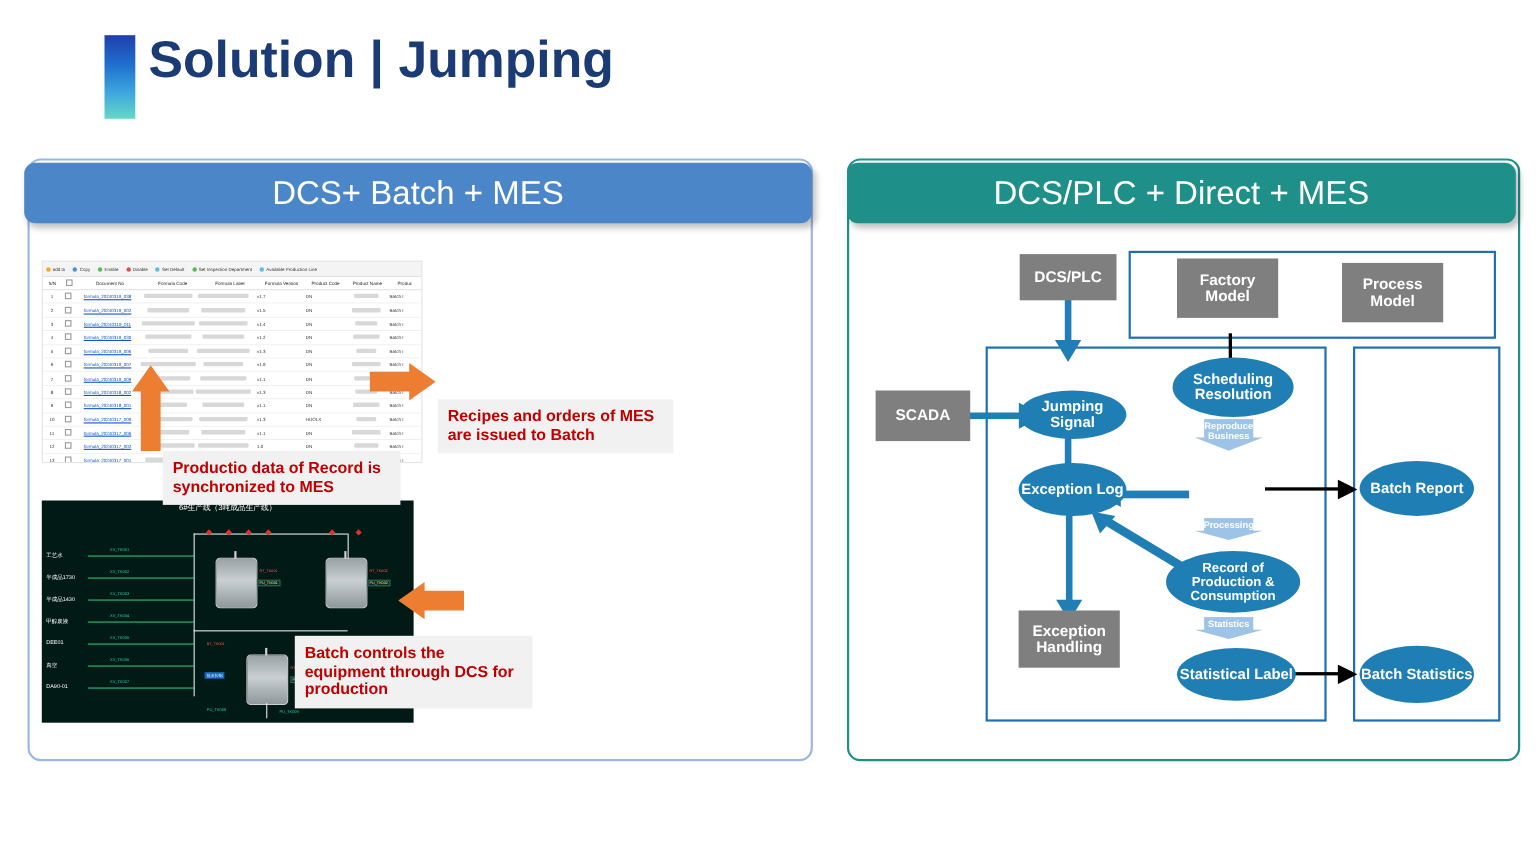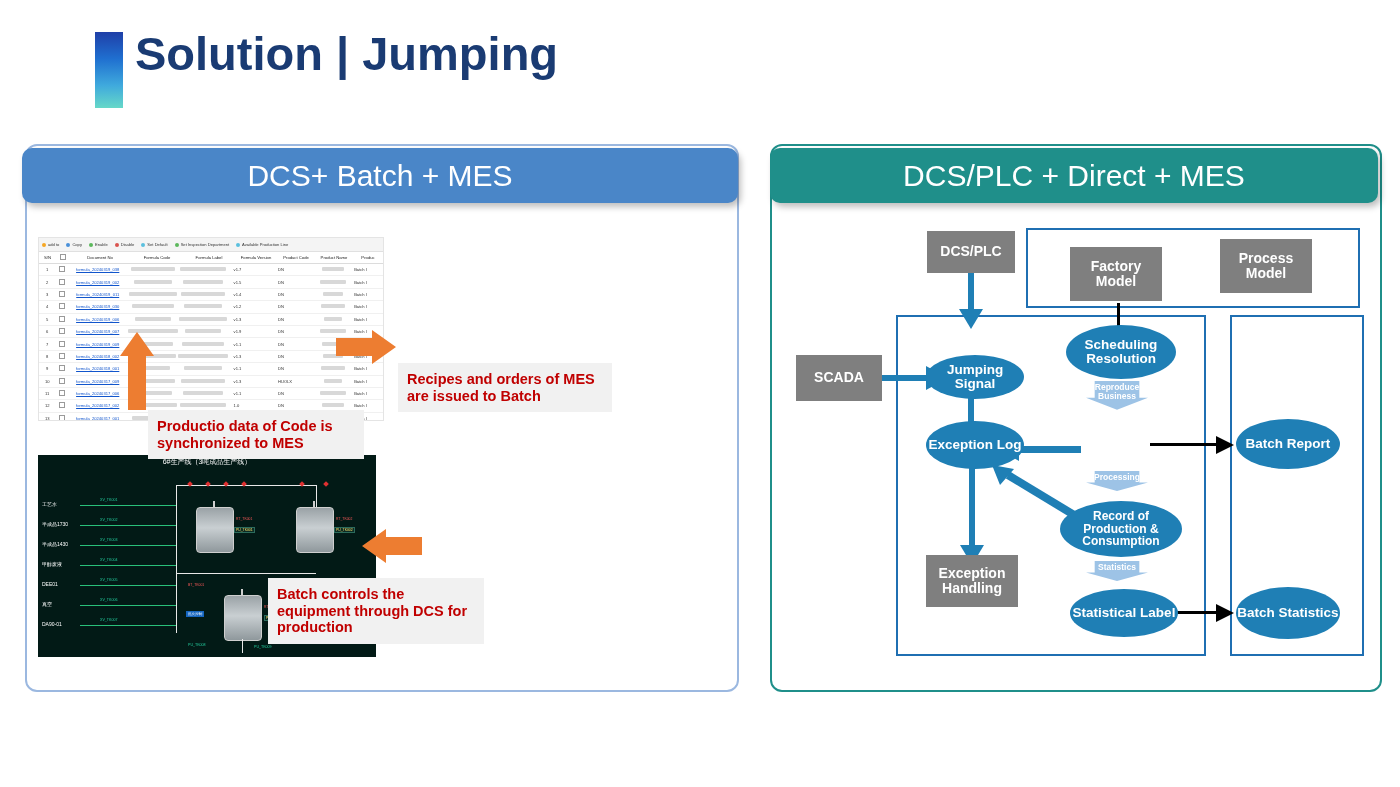--- a/index.html
+++ b/index.html
@@ -345,21 +345,21 @@
   <polygon points="0,10 36,10 36,2 60,19 36,36 36,28 0,28" fill="#ed7d31"></polygon>
 </svg>
 <svg id="arr2" class="arrow-r" viewBox="0 0 38 78">
   <polygon points="10,78 10,24 2,24 19,0 36,24 28,24 28,78" fill="#ed7d31"></polygon>
 </svg>
 <svg id="arr3" class="arrow-r" viewBox="0 0 60 38">
   <polygon points="60,10 24,10 24,2 0,19 24,36 24,28 60,28" fill="#ed7d31"></polygon>
 </svg>
 
 <div class="callout" id="callout-1">Recipes and orders of MES are issued to Batch</div>
-<div class="callout" id="callout-2">Productio data of Code is synchronized to MES</div>
+<div class="callout" id="callout-2">Productio data of Record is synchronized to MES</div>
 <div class="callout" id="callout-3">Batch controls the equipment through DCS for production</div>
 
 <div class="panel" id="panel-right"></div>
 <div class="panel-header" id="header-right">DCS/PLC + Direct + MES</div>
 
 <div id="rd">
 
   <div class="frame" style="left:256px;top:25px;width:330px;height:76px;"></div>
   <div class="frame" style="left:126px;top:112px;width:306px;height:337px;"></div>
   <div class="frame" style="left:460px;top:112px;width:130px;height:337px;"></div>
@@ -400,21 +400,21 @@
     </svg>
 
   <div class="blk-line" style="left:347px;top:100px;width:3px;height:40px;"></div>
 
   <div class="chev" style="left:316px;top:178px;"><span>Reproduce Business</span></div>
   <div class="chev" style="left:316px;top:268px;"><span>Processing</span></div>
   <div class="chev" style="left:316px;top:358px;"><span>Statistics</span></div>
 
   <div class="box-gray" style="left:157px;top:28px;width:88px;height:42px;">DCS/PLC</div>
   <div class="box-gray" style="left:26px;top:152px;width:86px;height:46px;">SCADA</div>
-  <div class="box-gray" style="left:300px;top:44px;width:92px;height:54px;">Factory Model</div>
+  <div class="box-gray" style="left:300px;top:32px;width:92px;height:54px;">Factory Model</div>
   <div class="box-gray" style="left:450px;top:36px;width:92px;height:54px;">Process Model</div>
   <div class="box-gray" style="left:156px;top:352px;width:92px;height:52px;">Exception Handling</div>
 
   <div class="oval" style="left:156px;top:152px;width:98px;height:44px;">Jumping Signal</div>
   <div class="oval" style="left:296px;top:122px;width:110px;height:54px;">Scheduling Resolution</div>
   <div class="oval" style="left:156px;top:218px;width:98px;height:48px;">Exception Log</div>
   <div class="oval" style="left:290px;top:298px;width:122px;height:56px;font-size:12px;">Record of Production &amp; Consumption</div>
   <div class="oval" style="left:300px;top:386px;width:108px;height:48px;">Statistical Label</div>
   <div class="oval" style="left:466px;top:216px;width:104px;height:50px;">Batch Report</div>
   <div class="oval" style="left:466px;top:384px;width:104px;height:52px;">Batch Statistics</div>

